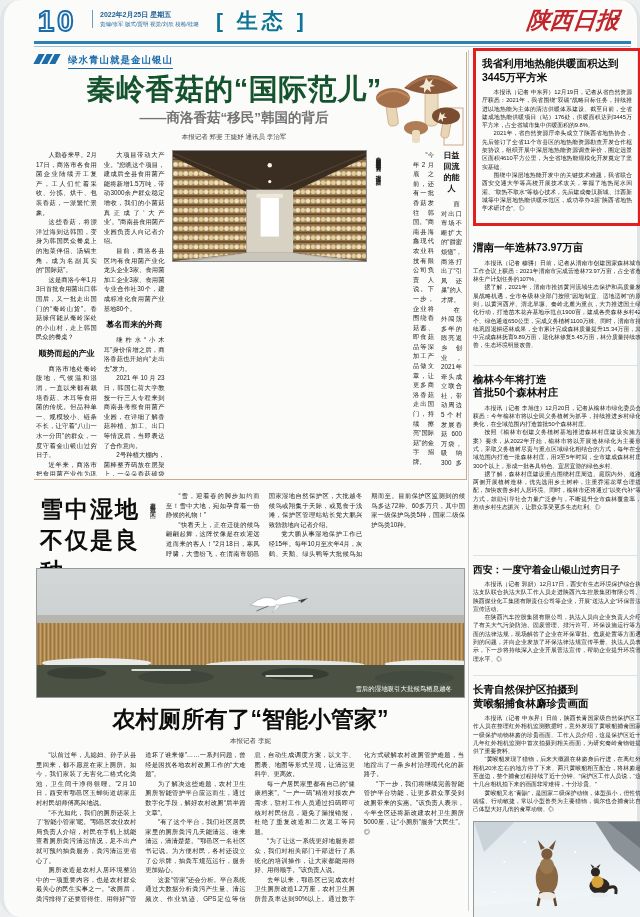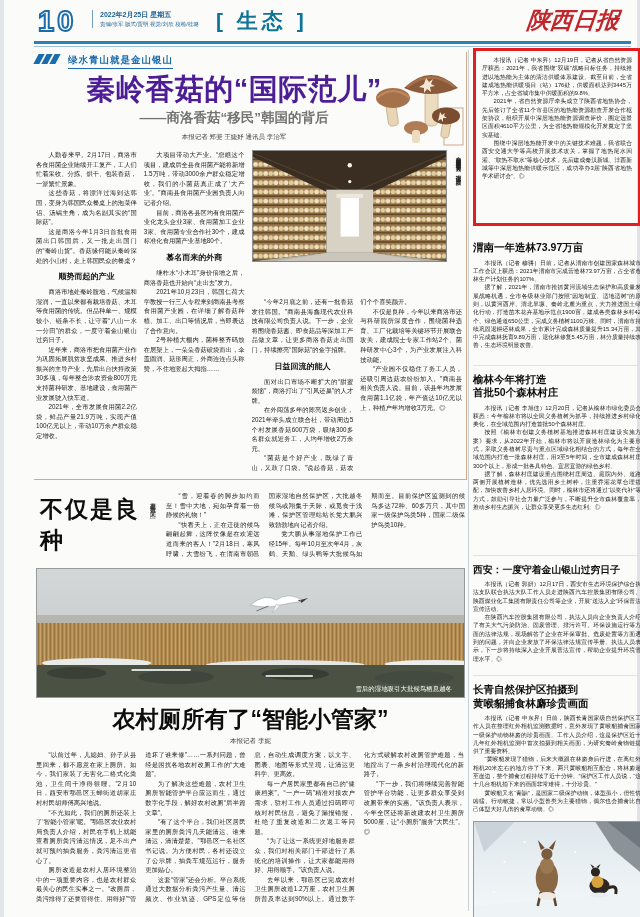--- a/index.html
+++ b/index.html
@@ -1,18 +1,18 @@
 <!DOCTYPE html>
 <html><head>
 <meta charset="utf-8">
 <style>
   html,body{margin:0;padding:0;}
   body{width:640px;height:917px;background:#eceef0;font-family:"Liberation Sans",sans-serif;position:relative;overflow:hidden;}
   *{box-sizing:border-box;}
-  .sheet{position:absolute;left:0;top:0;width:640px;height:917px;background:#fbfbfa;border-left:4px solid #e3e6e8;border-right:3px solid #dfe3e6;}
+  .sheet{position:absolute;left:0;top:0;width:640px;height:917px;background:#fbfbfa;border-left:4px solid #e3e6e8;border-right:3px solid #dfe3e6;border-radius:20px;}
 
   
   .hdr{position:absolute;left:30px;top:5px;right:6px;height:36px;}
   .pagenum{position:absolute;left:4px;top:0;font-size:29px;font-weight:900;color:#ffffff;-webkit-text-stroke:2px #1a6cab;letter-spacing:3px;line-height:32px;}
   .dateblock{position:absolute;left:58px;top:5px;border-left:1px solid #6f9dc2;padding-left:7px;color:#1b5f93;}
   .dateline{font-size:7px;font-weight:bold;line-height:10px;}
   .credits{font-size:5.5px;line-height:8px;color:#2a6a99;}
   .section-label{position:absolute;left:182px;top:2px;font-size:21px;font-weight:900;color:#0f7596;letter-spacing:4px;}
   .masthead{position:absolute;right:12px;top:0;font-size:23px;font-weight:900;font-style:italic;color:#c0272d;font-family:"DejaVu Serif",serif;transform:skewX(-6deg);}
   .rule1{position:absolute;left:30px;right:6px;top:41px;height:3px;background:#2e7fb3;}
@@ -21,27 +21,27 @@
   
   .btext p{font-size:6.3px;line-height:9.6px;text-align:justify;text-indent:2em;margin:0;color:#222;}
   .subhead{font-size:8px;font-weight:bold;text-align:center;margin:6px 0 5px;color:#111;}
 
   
   .feature{position:absolute;left:30px;top:52px;width:433px;height:428px;border-right:1px solid #cfa98a;border-bottom:1px solid #cfa98a;}
   .kicker{position:absolute;left:2px;top:2px;display:flex;gap:10px;}
   .kicker-icon{display:flex;gap:2px;}
   .kicker-icon i{display:block;width:6px;height:10px;background:#1a6cab;transform:skewX(-28deg);}
   .kicker-text{font-size:9.5px;font-weight:bold;color:#1a6cab;border-bottom:1px solid #1a6cab;padding-bottom:1px;letter-spacing:1px;}
-  .f-title{position:absolute;left:26px;top:18px;width:348px;text-align:center;font-size:29px;font-weight:900;color:#4c1d95;letter-spacing:0.5px;}
+  .f-title{position:absolute;left:26px;top:18px;width:348px;text-align:center;font-size:29px;font-weight:900;color:#14532d;letter-spacing:0.5px;}
   .f-sub{position:absolute;left:46px;top:57px;width:308px;text-align:center;font-size:13.5px;font-weight:bold;color:#737373;}
   .f-byline{position:absolute;left:46px;top:81px;width:308px;text-align:center;font-size:6.5px;color:#444;}
   .mushroom-art{position:absolute;right:2px;top:4px;width:94px;height:90px;}
   .f-body{position:absolute;left:2px;right:4px;top:98px;bottom:3px;display:flex;gap:7px;}
   .f-col{flex:1;overflow:hidden;}
-  .f-col34{flex:2.07;display:flex;flex-direction:column;gap:31px;}
+  .f-col34{flex:2.07;display:flex;flex-direction:row;gap:31px;}
   .f-photo-row{display:flex;height:112px;margin-bottom:4px;}
   .f-photo{flex:1;border:1px solid #8c8c8c;}
   .f-vcap{width:15px;writing-mode:vertical-rl;font-size:5.5px;line-height:7.5px;color:#222;padding:2px 0 0 2px;letter-spacing:0.5px;}
   .f-col34-text{flex:1;column-count:2;column-gap:7px;column-fill:auto;overflow:hidden;}
 
   
   .snow{position:absolute;left:30px;top:486px;width:433px;height:212px;}
   .s-title{position:absolute;left:6px;top:8px;width:104px;font-size:23px;font-weight:900;line-height:31px;color:#0d0d0d;letter-spacing:2px;}
   .s-byline{position:absolute;left:114px;top:12px;height:62px;writing-mode:vertical-rl;font-size:5.8px;color:#333;letter-spacing:0.5px;}
   .s-body{position:absolute;left:132px;right:2px;top:5px;height:72px;column-count:3;column-gap:9px;column-fill:auto;overflow:hidden;}
@@ -177,20 +177,21 @@
               <p>不仅是良种，今年以来商洛市还与科研院所深度合作，围绕菌种选育、工厂化栽培等关键环节开展联合攻关，建成院士专家工作站2个、菌种研发中心3个，为产业发展注入科技动能。</p>
               <p>“产业园不仅稳住了务工人员，还吸引周边菇农纷纷加入。”商南县相关负责人说。目前，该县年均发展食用菌1.1亿袋，年产值达10亿元以上，种植户年均增收3万元。◎</p>
             </div>
         </div>
       </div>
     </div>
   </div>
 
   <div class="snow">
     <div class="s-title">
+      <div>雪中湿地</div>
       <div>不仅是良种</div>
     </div>
     <div class="s-byline">本报记者 雷魏添 文/图</div>
     <div class="s-body btext">
         <p>“雪，迎着春的脚步如约而至！雪中大地，宛如孕育着一份静候的礼物！”</p>
         <p>“快看天上，正在迁徙的候鸟翩翩起舞，这阵仗像是在欢迎远道而来的客人！”2月18日，寒风呼啸，大雪纷飞，在渭南市朝邑国家湿地自然保护区，大批越冬候鸟或翔集于天际，或觅食于浅滩，保护区管理站站长党大鹏兴致勃勃地向记者介绍。</p>
         <p>党大鹏从事湿地保护工作已经15年。每年10月至次年4月，灰鹤、天鹅、绿头鸭等大批候鸟如期而至。目前保护区监测到的候鸟多达72种、60多万只，其中国家一级保护鸟类5种，国家二级保护鸟类10种。</p>
       </div>
     <div class="s-photo">
       <svg viewBox="0 0 430 128" preserveAspectRatio="none">
@@ -248,20 +249,21 @@
         <p>“为了让这一系统更好地服务群众，我们对相关部门干部进行了系统化的培训操作，让大家都能用得好、用得顺手。”该负责人说。</p>
         <p>去年以来，鄠邑区已完成农村卫生厕所改造1.2万座，农村卫生厕所普及率达到90%以上。通过数字化方式破解农村改厕管护难题，当地蹚出了一条乡村治理现代化的新路子。</p>
         <p>“下一步，我们将继续完善智能管护平台功能，让更多群众享受到改厕带来的实惠。”该负责人表示，今年全区还将新改建农村卫生厕所5000座，让“小厕所”服务“大民生”。◎</p>
       </div>
   </div>
 
   <div class="vsep"></div>
   <div class="rightcol">
 
     <div class="redbox">
+      <div class="rb-title">我省利用地热能供暖面积达到3445万平方米</div>
       <div class="smallbody">
           <p>本报讯（记者 申东昇）12月19日，记者从省自然资源厅获悉：2021年，我省围绕“双碳”战略目标任务，持续推进以地热能为主体的清洁供暖体系建设。截至目前，全省建成地热能供暖项目（站）176处，供暖面积达到3445万平方米，占全省城市集中供暖面积的9.8%。</p>
           <p>2021年，省自然资源厅牵头成立了陕西省地热协会，先后签订了全省11个市县区的地热能资源勘查开发合作框架协议，组织开展中深层地热能资源调查评价，圈定远景区面积4610平方公里，为全省地热能规模化开发奠定了坚实基础。</p>
           <p>围绕中深层地热能开发中的关键技术难题，我省联合西安交通大学等高校开展技术攻关，掌握了地热尾水回灌、“取热不取水”等核心技术，先后建成秦汉新城、沣西新城等中深层地热能供暖示范区，成功举办3届“陕西省地热学术研讨会”。◎</p>
         </div>
     </div>
 
     <div class="ra" style="border-top:none;margin-top:8px;">
       <div class="ra-title">渭南一年造林73.97万亩</div>
       <div class="ra-body smallbody" style="height:97px;">

